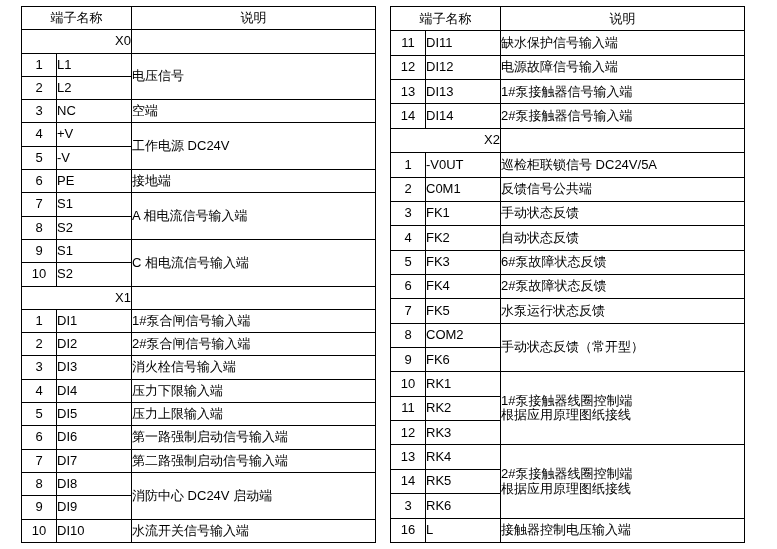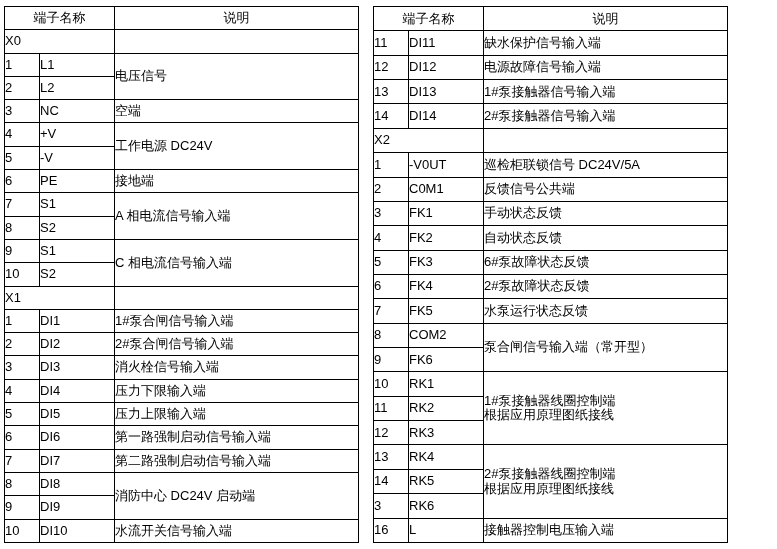--- a/index.html
+++ b/index.html
@@ -12,59 +12,59 @@
     height: 549px;
     font-family: "Liberation Sans", sans-serif;
     color: #000000;
     overflow: hidden;
   }
   .page {
     position: relative;
     width: 777px;
     height: 549px;
     box-sizing: border-box;
-    padding: 6px 4px;
+    padding: 6px 21px;
     display: flex;
     gap: 14px;
   }
   table.tbl {
     border-collapse: collapse;
     table-layout: fixed;
     font-size: 13px;
   }
   table.tbl td, table.tbl th {
     border: 1px solid #000000;
     padding: 0;
     height: 22px;
     vertical-align: middle;
     font-weight: normal;
     font-size: 13px;
     line-height: 1.1;
   }
   .c-num {
     width: 34px;
-    text-align: left;
+    text-align: center;
   }
   .c-term {
     width: 74px;
   }
   .c-desc {
     text-align: left;
     padding-left: 5px;
   }
   .left .c-desc { width: 243px; }
   .right .c-desc { width: 243px; }
 
   .hdr td {
     text-align: center;
     height: 34px;
     font-size: 14px;
   }
   .group td {
-    text-align: left;
+    text-align: right;
     height: 22px;
     margin-left: 16px;
   }
   .ctr { text-align: center; }
   .desc-mid { vertical-align: middle; }
   .multiline {
     line-height: 1.25;
     margin-left: 44px;
   }
 </style>
@@ -246,21 +246,21 @@
           <td class="c-desc desc-mid">2#泵故障状态反馈</td>
         </tr>
         <tr>
           <td class="c-num">7</td>
           <td class="c-term">FK5</td>
           <td class="c-desc desc-mid">水泵运行状态反馈</td>
         </tr>
         <tr>
           <td class="c-num">8</td>
           <td class="c-term">COM2</td>
-          <td class="c-desc desc-mid" rowspan="2">泵合闸信号输入端（常开型）</td>
+          <td class="c-desc desc-mid" rowspan="2">手动状态反馈（常开型）</td>
         </tr>
         <tr>
           <td class="c-num">9</td>
           <td class="c-term">FK6</td>
         </tr>
         <tr>
           <td class="c-num">10</td>
           <td class="c-term">RK1</td>
           <td class="c-desc desc-mid multiline" rowspan="3">1#泵接触器线圈控制端<br>根据应用原理图纸接线</td>
         </tr>

